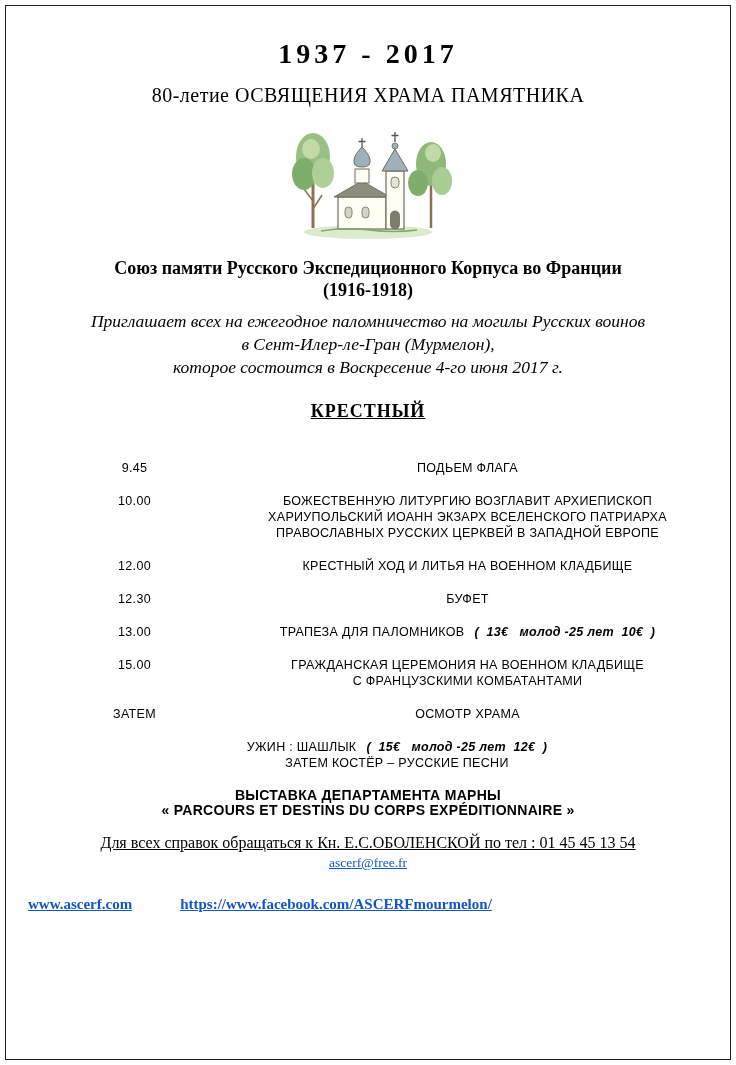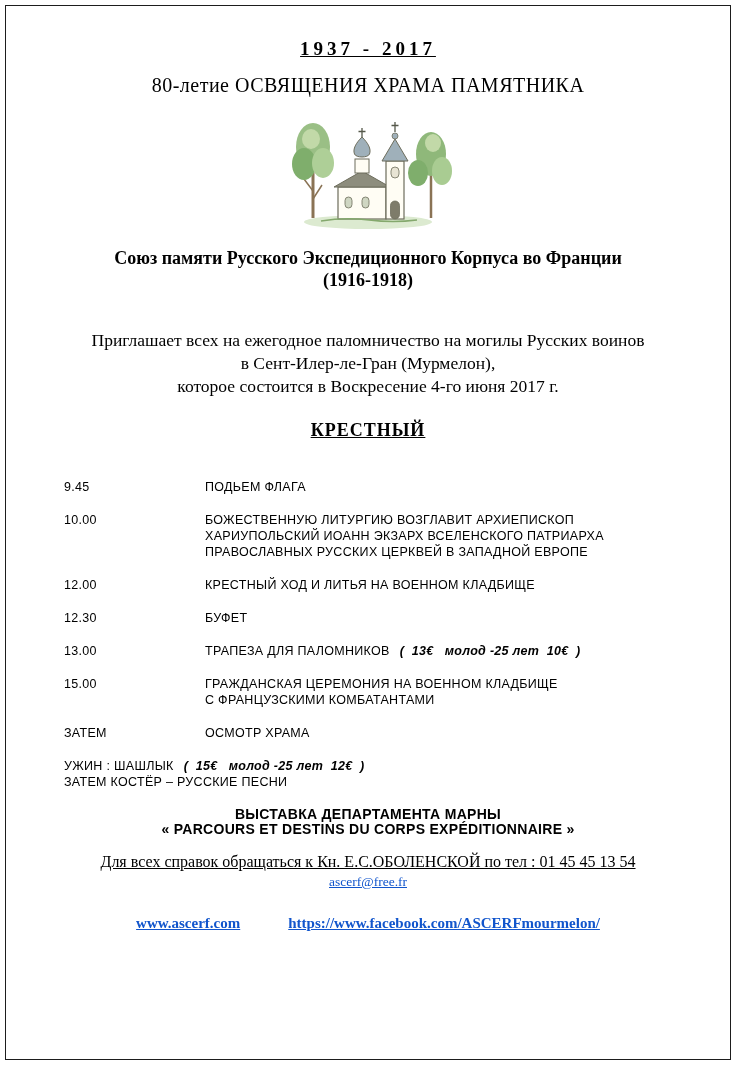--- a/index.html
+++ b/index.html
@@ -9,44 +9,44 @@
     font-family: "Liberation Serif", serif;
     overflow: hidden;
   }
   .page {
     width: 724px; height: 1053px;
     margin: 5px; border: 1px solid #1d1d1d;
     overflow: hidden;
   }
   .years {
     margin: 32px 0 0 0; text-align: center;
-    font-size: 19px; font-weight: bold; letter-spacing: 4px; text-decoration: underline;
+    font-size: 28px; font-weight: bold; letter-spacing: 4px;
   }
   .subtitle {
     margin: 14px 0 0 0; text-align: center;
     font-size: 20px; font-weight: normal; letter-spacing: 0.5px;
   }
   .church { margin-top: 12px; text-align: center; line-height: 0; }
   .org {
     margin-top: 16px; text-align: center;
     font-weight: bold; font-size: 18px; line-height: 22px;
   }
   .invite {
-    margin-top: 38px; text-align: center;
-    font-size: 17.5px; line-height: 23px;
+    margin-top: 9px; text-align: center;
+    font-style: italic; font-size: 17.5px; line-height: 23px;
   }
   .program-heading {
     margin: 22px 0 0 0; text-align: center;
     font-size: 18px; font-weight: bold;
     text-decoration: underline; letter-spacing: 1px;
   }
   .schedule {
     margin-top: 38px; margin-left: 58px;
     font-family: "Liberation Sans", sans-serif;
-    font-size: 12.5px; line-height: 16px; letter-spacing: 0.3px;
+    font-size: 12.5px; line-height: 16px; letter-spacing: 0.3px; text-align: center;
   }
   .srow { display: flex; margin-bottom: 17px; }
   .stime { flex: 0 0 141px; }
   .sdesc { flex: 1; }
   .sline { white-space: nowrap; }
   .price {
     font-weight: bold; font-style: italic;
     white-space: pre; margin-left: 10px;
   }
   .exhibition {
@@ -55,21 +55,21 @@
     font-weight: bold; font-size: 14px; line-height: 15px;
     letter-spacing: 0.3px;
   }
   .contact { margin-top: 16px; text-align: center; }
   .contact-line {
     font-weight: normal; font-size: 16px;
     text-decoration: underline; white-space: nowrap;
   }
   a { text-decoration: underline; color: var(--link, #1155CC); }
   .email { display: inline-block; margin-top: 3px; font-size: 13.5px; }
-  .links { margin-top: 24px; text-align: center; }
+  .links { margin-top: 24px; }
   .links a { font-weight: bold; font-size: 15px; margin: 0 22px; white-space: nowrap; }
 </style>
 </head>
 <body>
 
 <div class="page">
 
   <h1 class="years">1937 - 2017</h1>
   <h2 class="subtitle">80-летие ОСВЯЩЕНИЯ ХРАМА ПАМЯТНИКА</h2>
 

